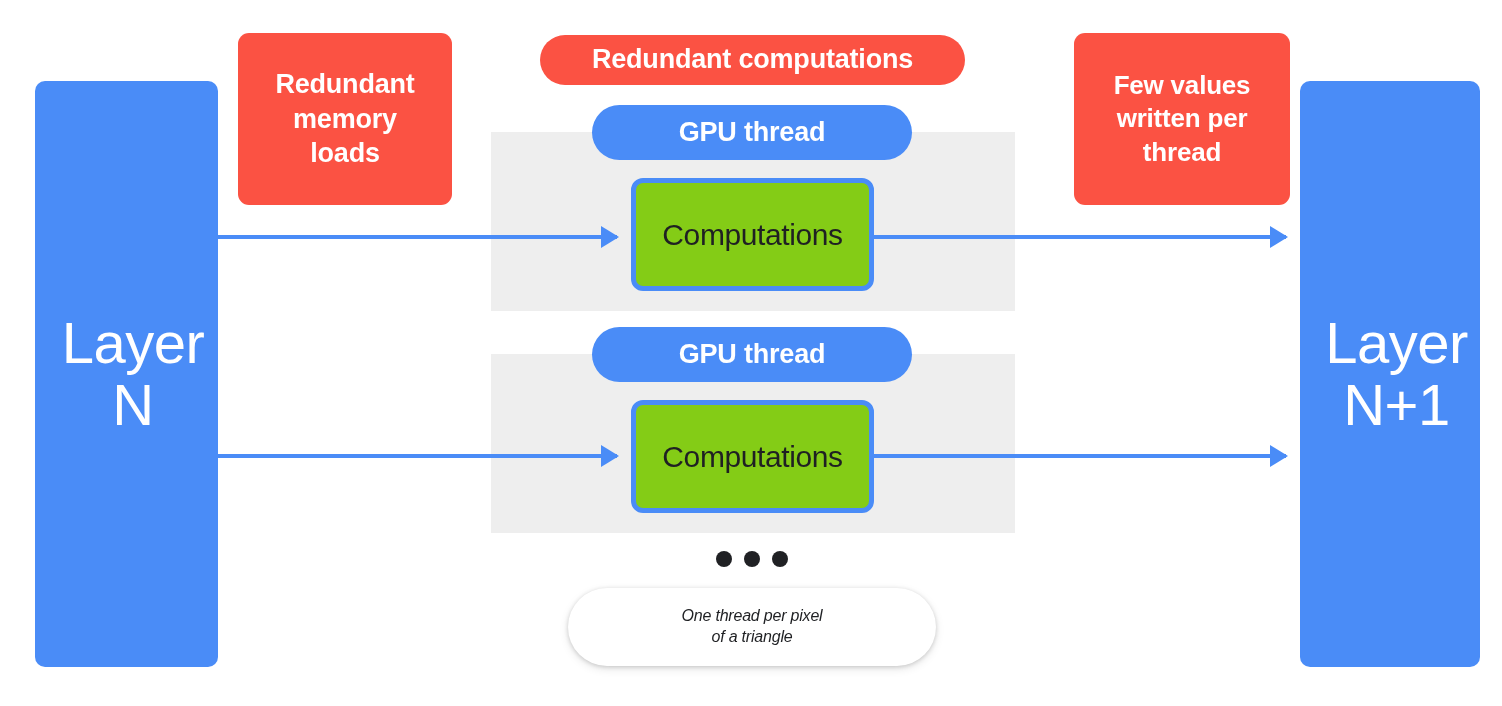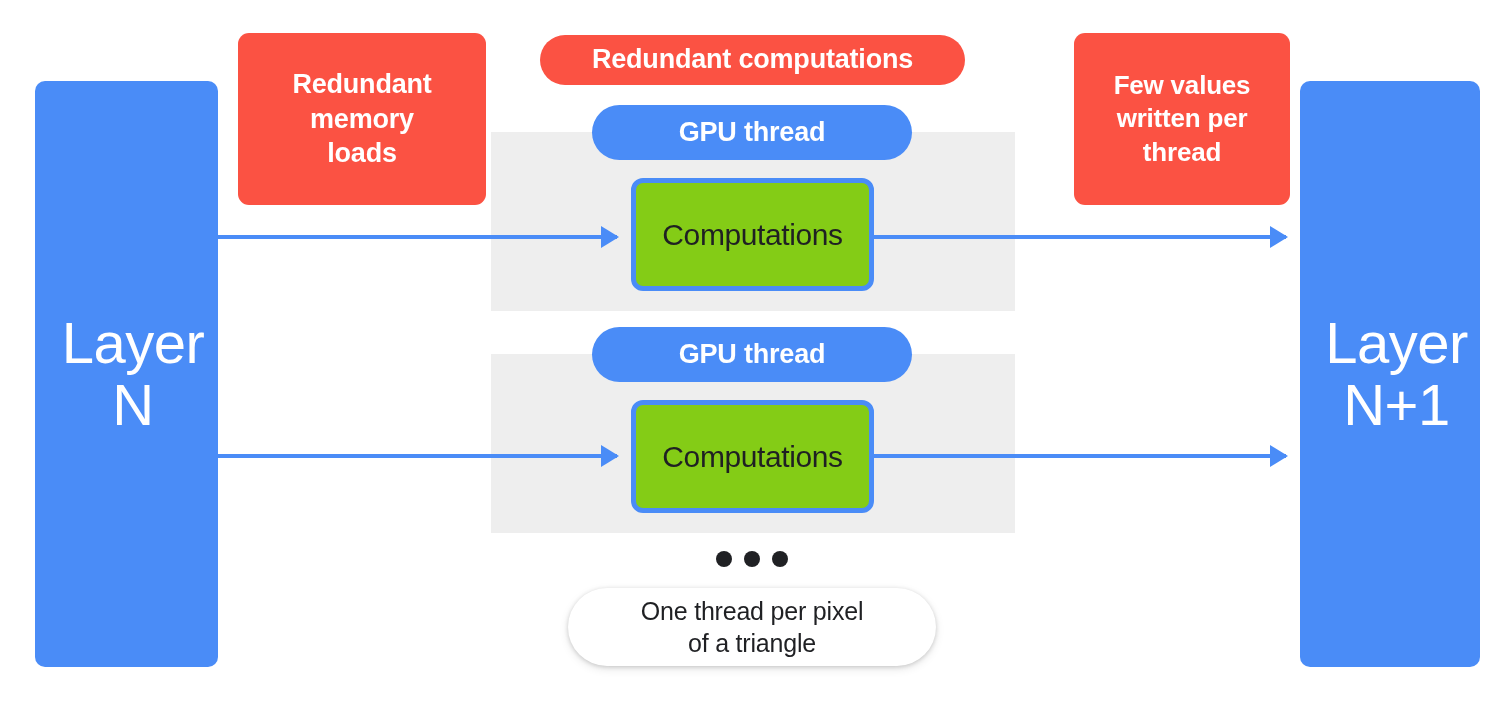--- a/index.html
+++ b/index.html
@@ -57,21 +57,21 @@
     color: #ffffff;
     font-weight: bold;
     text-align: center;
     display: flex;
     align-items: center;
     justify-content: center;
     white-space: pre-line;
     letter-spacing: -0.2px;
   }
   #badge-memory {
-    left: 238px; top: 33px; width: 248px; height: 172px;
+    left: 238px; top: 33px; width: 214px; height: 172px;
     border-radius: 11px;
     font-size: 27px;
     line-height: 1.28;
   }
   #badge-computations {
     left: 540px; top: 35px; width: 425px; height: 50px;
     border-radius: 25px;
     font-size: 27px;
     line-height: 1.1;
   }
@@ -171,24 +171,25 @@
     width: 368px;
     height: 78px;
     background: #ffffff;
     border-radius: 39px;
     box-shadow: 0 1px 4px rgba(0,0,0,0.16), 0 3px 10px rgba(0,0,0,0.10);
     display: flex;
     align-items: center;
     justify-content: center;
     text-align: center;
     color: #1f2023;
-    font-size: 25px;
+    font-size: 16px;
     line-height: 1.3;
     white-space: pre-line;
     letter-spacing: -0.2px;
+    font-style: italic;
   }
 </style>
 </head>
 <body>
 
 <div id="canvas">
 
   <div class="thread-band" id="band-1"></div>
   <div class="thread-band" id="band-2"></div>
 

